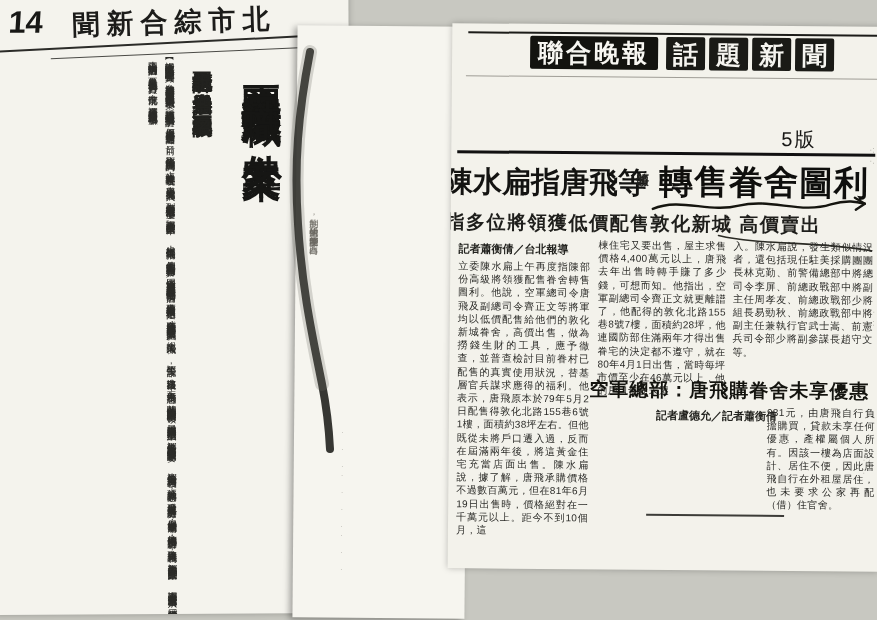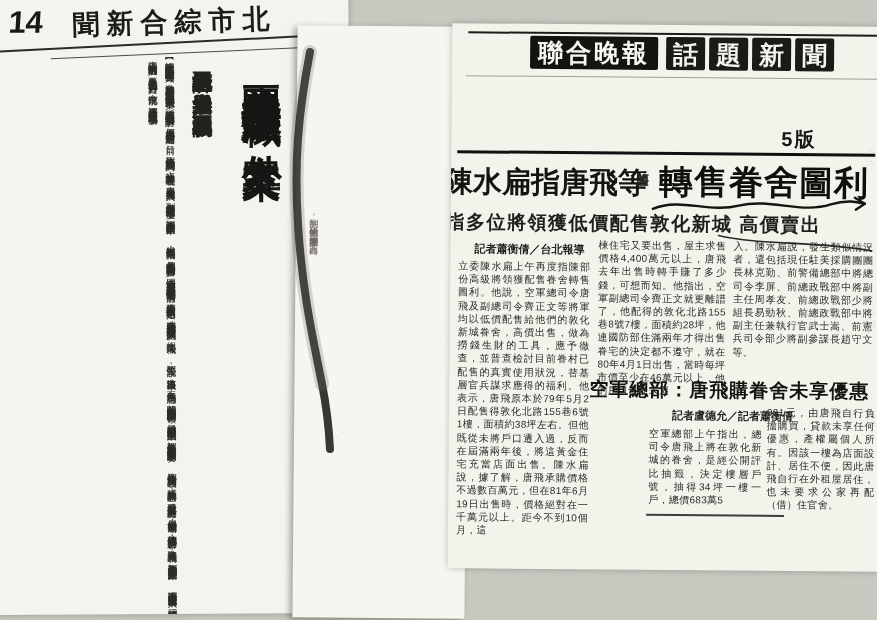--- a/index.html
+++ b/index.html
@@ -30,27 +30,27 @@
   
   #paper-right{left:450px;top:25px;width:430px;height:545px;transform:rotate(.5deg);background:#f3f2eb;z-index:5;}
   .rc-topline{position:absolute;left:16px;top:8px;width:412px;border-top:2.5px solid #1c1c19;}
   .masthead{position:absolute;left:78px;top:12px;width:128px;height:33px;background:#13130f;
     color:#f7f6f1;font-size:25px;font-weight:900;letter-spacing:3px;text-align:center;line-height:34px;
     font-family:"Liberation Serif",serif;border-radius:2px;}
   .section-boxes{position:absolute;left:214px;top:12px;display:flex;gap:4px;}
   .section-box{width:39px;height:33px;background:#1a1a16;color:#f5f4ef;font-size:25px;font-weight:800;
     text-align:center;line-height:34px;border-radius:2px;}
   .rc-thinline{position:absolute;left:14px;top:52px;width:414px;border-top:1.5px solid #9f9d96;}
-  .rc-pagelabel{position:absolute;left:330px;top:100px;font-size:20px;font-weight:700;color:#171715;letter-spacing:2px;}
+  .rc-pagelabel{position:absolute;left:330px;top:100px;font-size:20px;font-weight:400;color:#171715;letter-spacing:2px;}
   .rc-thickrule{position:absolute;left:6px;top:127px;width:418px;border-top:3.5px solid #111;}
   .hl1a{position:absolute;left:-7px;top:139px;font-size:29px;font-weight:900;color:#131311;letter-spacing:0px;}
   .hl1small{position:absolute;left:184px;top:138px;width:15px;font-size:13px;font-weight:700;color:#22221f;line-height:15px;}
   .hl1b{position:absolute;left:208px;top:134px;font-size:34px;font-weight:900;color:#0f0f0d;letter-spacing:1px;}
   .subhl{position:absolute;left:-5px;top:186px;font-size:19px;font-weight:700;color:#1e1e1b;letter-spacing:1.5px;}
-  .byline{font-size:11px;font-weight:700;color:#23231f;margin-left:16px;}
+  .byline{font-size:11px;font-weight:700;color:#23231f;}
   .byline1{position:absolute;left:8px;top:218px;}
   .rc-col{position:absolute;font-size:10px;line-height:13.2px;color:#2a2a27;text-align:justify;letter-spacing:.3px;}
   #col1{left:8px;top:236px;width:132px;height:278px;}
   #col2{left:148px;top:214px;width:128px;height:148px;}
   #col3{left:283px;top:214px;width:140px;height:152px;}
   .hl2{position:absolute;left:140px;top:352px;font-size:19px;font-weight:900;color:#14140f;letter-spacing:1px;}
   .byline2{position:absolute;left:207px;top:383px;}
   #a2col1{left:200px;top:402px;width:113px;height:94px;}
   #a2col2{left:318px;top:380px;width:108px;height:120px;}
   .rc-shortrule{position:absolute;left:198px;top:489px;width:138px;border-top:2px solid #3c3c38;}
@@ -105,21 +105,20 @@
       <path d="M2,6 C45,16 95,10 155,20" stroke="#2a2a24" stroke-width="1.6" fill="none" stroke-linecap="round"></path>
     </svg>
 
     <div class="byline byline1">記者蕭衡倩／台北報導</div>
     <div class="rc-col" id="col1">立委陳水扁上午再度指陳部份高級將領獲配售眷舍轉售圖利。他說，空軍總司令唐飛及副總司令齊正文等將軍均以低價配售給他們的敦化新城眷舍，高價出售，做為撈錢生財的工具，應予徹查，並普查檢討目前眷村已配售的真實使用狀況，替基層官兵謀求應得的福利。他表示，唐飛原本於79年5月2日配售得敦化北路155巷6號1樓，面積約38坪左右。但他既從未將戶口遷入過，反而在屆滿兩年後，將這黃金住宅充當店面出售。陳水扁說，據了解，唐飛承購價格不過數百萬元，但在81年6月19日出售時，價格絕對在一千萬元以上。距今不到10個月，這</div>
     <div class="rc-col" id="col2">棟住宅又要出售，屋主求售價格4,400萬元以上，唐飛去年出售時轉手賺了多少錢，可想而知。他指出，空軍副總司令齊正文就更離譜了，他配得的敦化北路155巷8號7樓，面積約28坪，他連國防部住滿兩年才得出售眷宅的決定都不遵守，就在80年4月1日出售，當時每坪市價至少在46萬元以上，他的戶口也從未遷</div>
     <div class="rc-col" id="col3">入。陳水扁說，發生類似情況者，還包括現任駐美採購團團長林克勤、前警備總部中將總司令李屏、前總政戰部中將副主任周孝友、前總政戰部少將組長易勁秋、前總政戰部中將副主任兼執行官武士嵩、前憲兵司令部少將副參謀長趙守文等。</div>
 
     <div class="hl2">空軍總部：唐飛購眷舍未享優惠</div>
     <div class="byline byline2">記者盧德允／記者蕭衡倩</div>
-    <div class="rc-col" id="a2col1">空軍總部上午指出，總司令唐飛上將在敦化新城的眷舍，是經公開評比抽籤，決定樓層戶號，抽得34坪一樓一戶，總價683萬5</div>
     <div class="rc-col" id="a2col2">981元，由唐飛自行負擔購買，貸款未享任何優惠，產權屬個人所有。因該一樓為店面設計、居住不便，因此唐飛自行在外租屋居住，也未要求公家再配（借）住官舍。</div>
     <div class="rc-shortrule"></div>
 
     <div class="smudge" style="left:418px;top:118px;">·:<br>·.</div>
     <div class="smudge" style="left:420px;top:280px;">:·<br>.:</div>
     <div class="smudge" style="left:414px;top:428px;">·:·<br>:</div>
   </div>
 
 </div>
 

